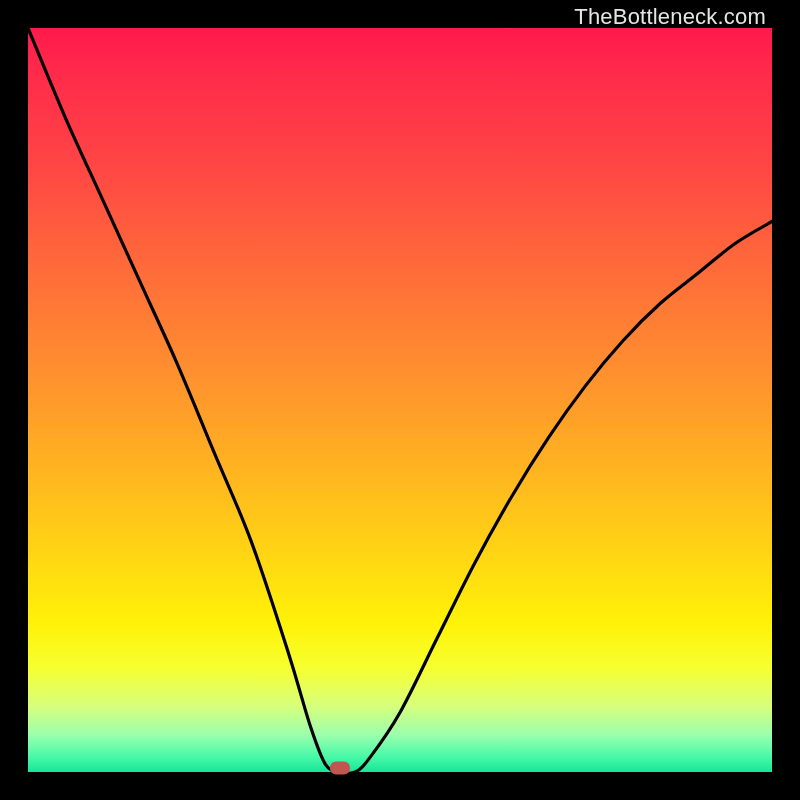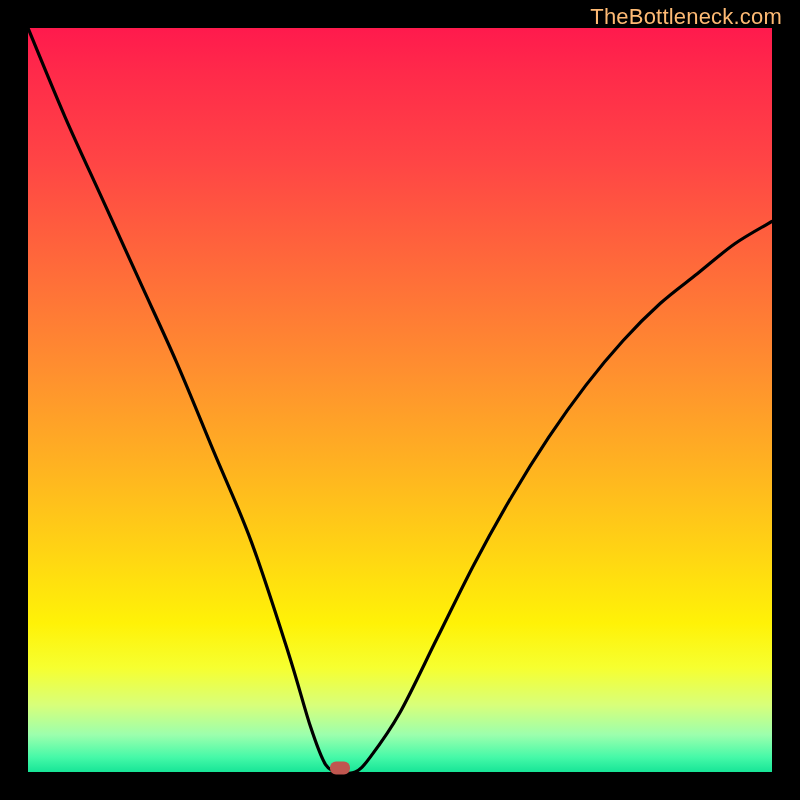--- a/index.html
+++ b/index.html
@@ -40,24 +40,24 @@
     position: absolute;
     width: 20px;
     height: 13px;
     background: #c0564f;
     border-radius: 6px;
     transform: translate(-50%, -50%);
   }
   .watermark {
     position: absolute;
     top: 4px;
-    right: 18px;
+    right: 34px;
     font-family: Arial, Helvetica, sans-serif;
     font-size: 22px;
-    color: #fdba74;
+    color: #e5e5e5;
     letter-spacing: 0.2px;
   }
 </style>
 </head>
 <body>
 
 <div class="frame">
   <div class="watermark">TheBottleneck.com</div>
   <div class="plot-area">
     <svg class="curve" viewBox="0 0 744 744" preserveAspectRatio="none">

